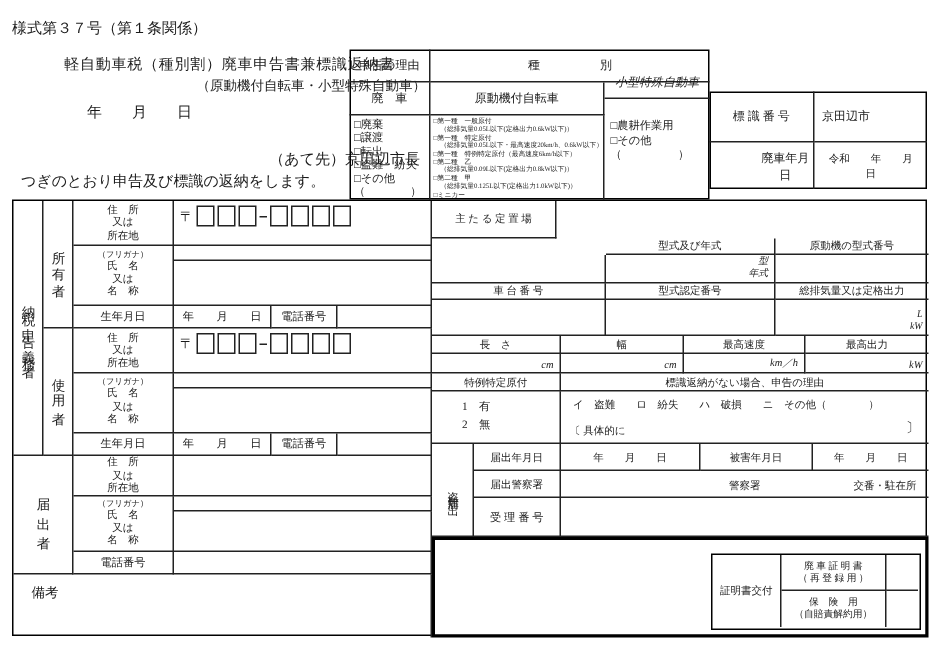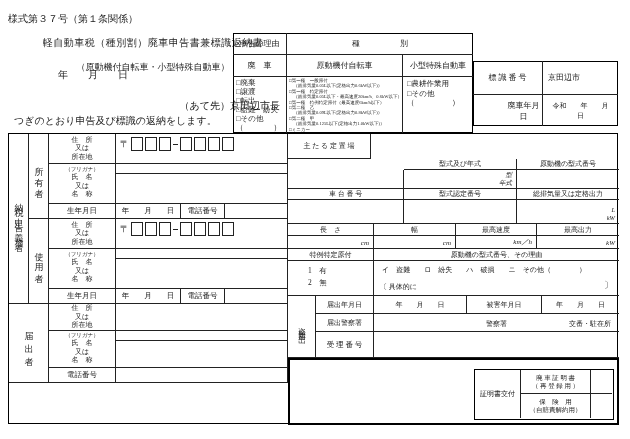--- a/index.html
+++ b/index.html
@@ -27,31 +27,31 @@
   .pdash{width:5px;height:1px;background:#222;display:inline-block;}
   .rightal{display:flex;align-items:flex-end;justify-content:flex-end;text-align:right;padding:1px 4px 1px 0;font-style:italic;}
 </style>
 </head>
 <body>
 
 <div class="page">
 
   <div class="cell f95" style="left:8px;top:12px;">様式第３７号（第１条関係）</div>
   <div class="cell f95" style="left:22px;top:36px;width:262px;text-align:center;letter-spacing:.5px;">軽自動車税（種別割）廃車申告書兼標識返納書</div>
-  <div class="cell f9" style="left:22px;top:61px;width:262px;text-align:center;">（原動機付自転車・小型特殊自動車）</div>
+  <div class="cell f9" style="left:22px;top:51px;width:262px;text-align:right;">（原動機付自転車・小型特殊自動車）</div>
   <div class="cell f95" style="left:58px;top:68px;">年　　月　　日</div>
   <div class="cell f95" style="left:22px;top:99px;width:258px;text-align:right;">（あて先）京田辺市長</div>
   <div class="cell f95" style="left:14px;top:114px;">つぎのとおり申告及び標識の返納をします。</div>
 
   <div class="box" style="left:233px;top:33px;width:240px;height:100px;"></div>
   <div class="cell br bb ctr f8" style="left:233px;top:33px;width:54px;height:22px;">申告の理由</div>
   <div class="cell bb ctr f8" style="left:287px;top:33px;width:186px;height:22px;">種　　　　　別</div>
   <div class="cell br bb ctr f8" style="left:233px;top:55px;width:54px;height:22px;">廃　車</div>
   <div class="cell br bb ctr f8" style="left:287px;top:55px;width:116px;height:22px;">原動機付自転車</div>
-  <div class="cell bb ctr f8" style="left:403px;top:55px;width:70px;height:22px;">小型特殊自動車</div>
+  <div class="cell bb ctr f8" style="left:403px;top:44px;width:70px;height:22px;font-style:italic;">小型特殊自動車</div>
   <div class="cell br" style="left:233px;top:77px;width:54px;height:56px;padding:1px 0 0 3px;font-size:7.5px;line-height:9px;">
     <div>□廃棄</div>
     <div>□譲渡</div>
     <div>□転出</div>
     <div>□盗難・紛失</div>
     <div>□その他</div>
     <div>（　　　　）</div>
   </div>
   <div class="cell br" style="left:287px;top:77px;width:116px;height:56px;padding:1px 0 0 2px;">
     <div class="pre f4">□第一種　一般原付
@@ -148,20 +148,23 @@
       <div class="f55">（フリガナ）</div>
       <div class="pre f7 lab">氏　名
 又は
 名　称</div>
     </div>
     <div class="cell br bb" style="left:107px;top:197px;width:172px;height:10px;"></div>
     <div class="cell br bb" style="left:107px;top:207px;width:172px;height:27px;"></div>
     <div class="cell br bb ctr f75" style="left:40px;top:234px;width:67px;height:15px;">電話番号</div>
     <div class="cell br bb" style="left:107px;top:234px;width:172px;height:15px;"></div>
 
+    <div class="cell br" style="left:0;top:249px;width:279px;height:42px;">
+      <div class="f9" style="position:absolute;left:12px;top:6px;">備考</div>
+    </div>
 
     <div class="cell br bb ctr f7" style="left:279px;top:0;width:83px;height:25px;">主 た る 定 置 場</div>
 
     <div class="cell br bb ctr f7" style="left:395px;top:25px;width:113px;height:11px;">型式及び年式</div>
     <div class="cell bb ctr f7" style="left:508px;top:25px;width:102px;height:11px;">原動機の型式番号</div>
     <div class="cell br bb" style="left:279px;top:36px;width:116px;height:19px;"></div>
     <div class="cell br bb rightal pre f6" style="left:395px;top:36px;width:113px;height:19px;">型
 年式</div>
     <div class="cell bb" style="left:508px;top:36px;width:102px;height:19px;"></div>
 
@@ -176,21 +179,21 @@
     <div class="cell br bb ctr f7" style="left:279px;top:90px;width:86px;height:12px;">長　さ</div>
     <div class="cell br bb ctr f7" style="left:365px;top:90px;width:82px;height:12px;">幅</div>
     <div class="cell br bb ctr f7" style="left:447px;top:90px;width:81px;height:12px;">最高速度</div>
     <div class="cell bb ctr f7" style="left:528px;top:90px;width:82px;height:12px;">最高出力</div>
     <div class="cell br bb rightal f7" style="left:279px;top:102px;width:86px;height:13px;">cm</div>
     <div class="cell br bb rightal f7" style="left:365px;top:102px;width:82px;height:13px;">cm</div>
     <div class="cell br bb rightal f7" style="left:447px;top:102px;width:81px;height:13px;">km／h</div>
     <div class="cell bb rightal f7" style="left:528px;top:102px;width:82px;height:13px;">kW</div>
 
     <div class="cell br bb ctr f7" style="left:279px;top:115px;width:86px;height:12px;">特例特定原付</div>
-    <div class="cell bb ctr f7" style="left:365px;top:115px;width:245px;height:12px;">原動機の型式番号、その理由</div>
+    <div class="cell bb ctr f7" style="left:365px;top:115px;width:245px;height:12px;">標識返納がない場合、申告の理由</div>
     <div class="cell br bb pre f75" style="left:279px;top:127px;width:86px;height:35px;padding:4px 0 0 20px;line-height:12px;">1　有
 2　無</div>
     <div class="cell bb" style="left:365px;top:127px;width:245px;height:35px;">
       <div class="f7" style="position:absolute;left:8px;top:4px;">イ　盗難　　ロ　紛失　　ハ　破損　　ニ　その他（　　　　）</div>
       <div class="f7" style="position:absolute;left:6px;bottom:3px;">〔 具体的に</div>
       <div class="f9" style="position:absolute;right:6px;bottom:3px;">〕</div>
     </div>
 
     <div class="cell br bb vert f75" style="left:279px;top:162px;width:28px;height:62px;letter-spacing:3px;">盗難届出</div>
     <div class="cell br bb ctr f7" style="left:307px;top:162px;width:58px;height:18px;">届出年月日</div>

